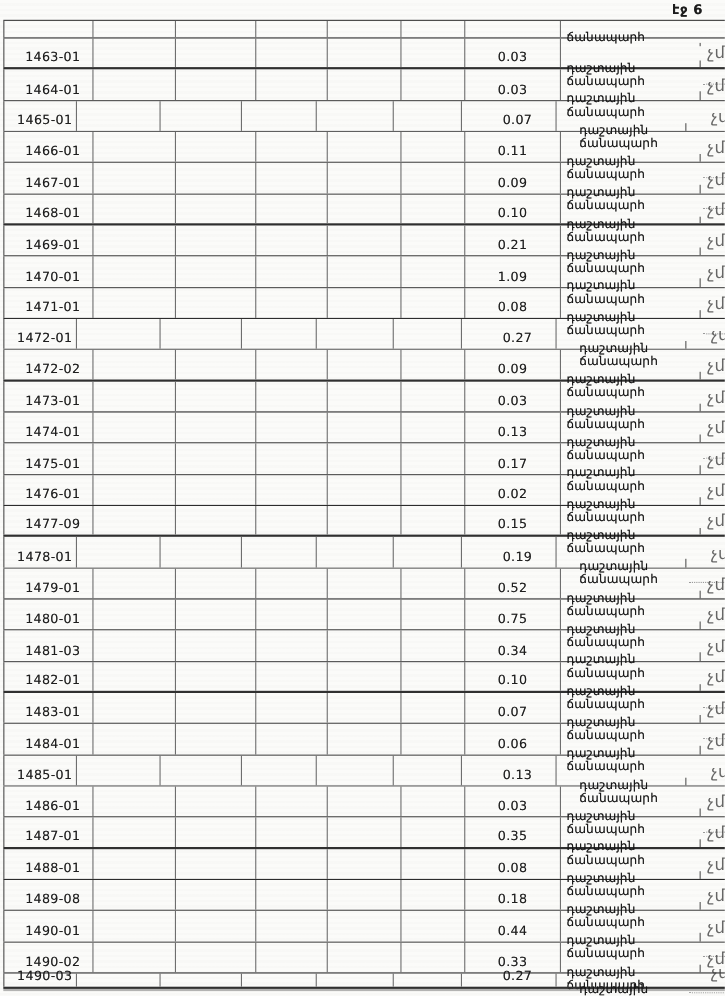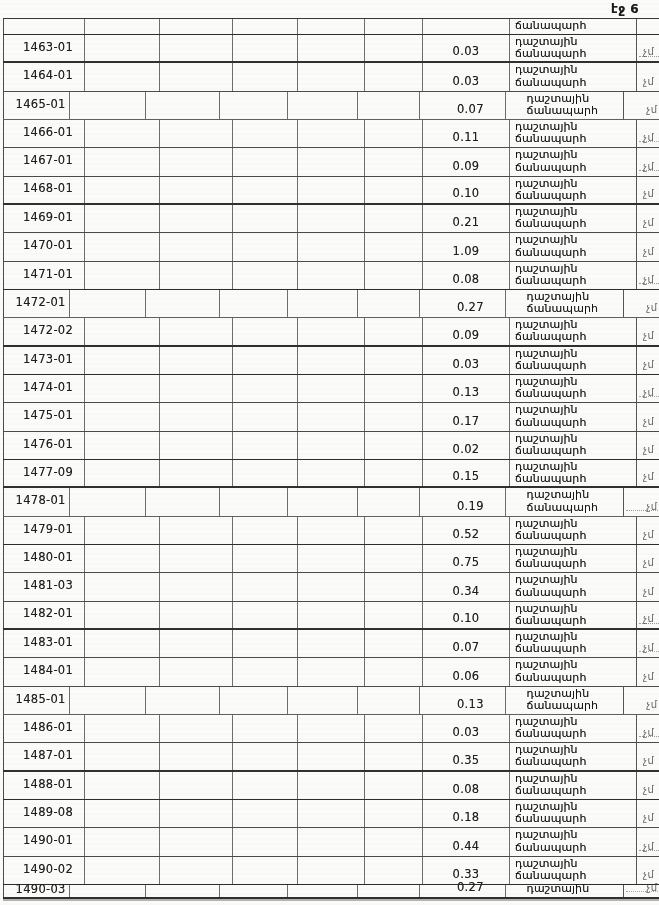--- a/index.html
+++ b/index.html
@@ -37,28 +37,28 @@
   .row.kind-short{height:28px;}
   .row.kind-last{height:14px;border-bottom:2.5px solid #232323;box-shadow:0 2px 0 rgba(90,90,90,.45);}
   
   .row:nth-child(3n+1){border-bottom-color:#2d2d2d;border-bottom-width:1.8px;}
   .row:nth-child(7n+4){border-bottom-color:#606060;gap:16px;}
   .row:nth-child(5n+2){border-bottom-width:2px;border-bottom-color:#303030;}
   .cell{
     box-sizing:border-box;border-right:1px solid #6e6e6e;
     overflow:visible;
   }
-  .c1{width:82px;border-left:1.2px solid #4c4c4c;display:flex;align-items:center;justify-content:center;padding:0 0 3px 8px;}
+  .c1{width:82px;border-left:1.2px solid #4c4c4c;display:flex;align-items:flex-end;justify-content:center;padding:0 0 3px 8px;}
   .c2{width:75px;}
   .c3{width:73px;}
   .c4{width:65px;}
   .c5{width:67px;}
   .c6{width:58px;}
   .c7{width:87px;display:flex;align-items:flex-end;justify-content:center;padding-bottom:3px;}
-  .c8{width:127px;display:flex;flex-direction:column;justify-content:space-between;padding:1px 2px 2px 5px;border-right:1.2px solid #555;}
+  .c8{width:127px;display:flex;flex-direction:column;justify-content:space-between;padding:1px 2px 2px 5px;border-right:1.2px solid #555;margin-top:20px;}
   .kind-carry .c8,.kind-last .c8{justify-content:flex-end;}
   .id-text,.value-text{
     font-size:11.5px;color:#1e1e1e;letter-spacing:.3px;
     text-shadow:0 0 .6px rgba(20,20,20,.5);
     white-space:nowrap;
   }
   .lu-line{
     font-size:11px;line-height:12px;color:#151515;
     letter-spacing:.1px;white-space:nowrap;
     text-shadow:0 0 .6px rgba(20,20,20,.45);
@@ -68,21 +68,21 @@
   .row:nth-child(4n+2) .lu-line.l2::after{
     content:"";position:absolute;left:calc(100% + 5px);bottom:3px;width:58px;
     border-bottom:1.2px dotted #9a9a9a;
   }
   .row:nth-child(9n+5) .lu-line.l2::after{
     content:"";position:absolute;left:calc(100% + 5px);bottom:3px;width:34px;
     border-bottom:1.2px dotted #a8a8a8;
   }
   .note{
     width:22px;align-self:flex-end;box-sizing:border-box;
-    font-size:10px;color:#3d3d3d;opacity:.78;
+    font-size:15px;color:#3d3d3d;opacity:.78;
     padding:0 0 4px 6px;letter-spacing:.4px;
     white-space:nowrap;overflow:hidden;
   }
 </style>
 </head>
 <body>
 
 <div class="page">
   <div class="page-number">էջ 6</div>
   <div class="doc-table">

